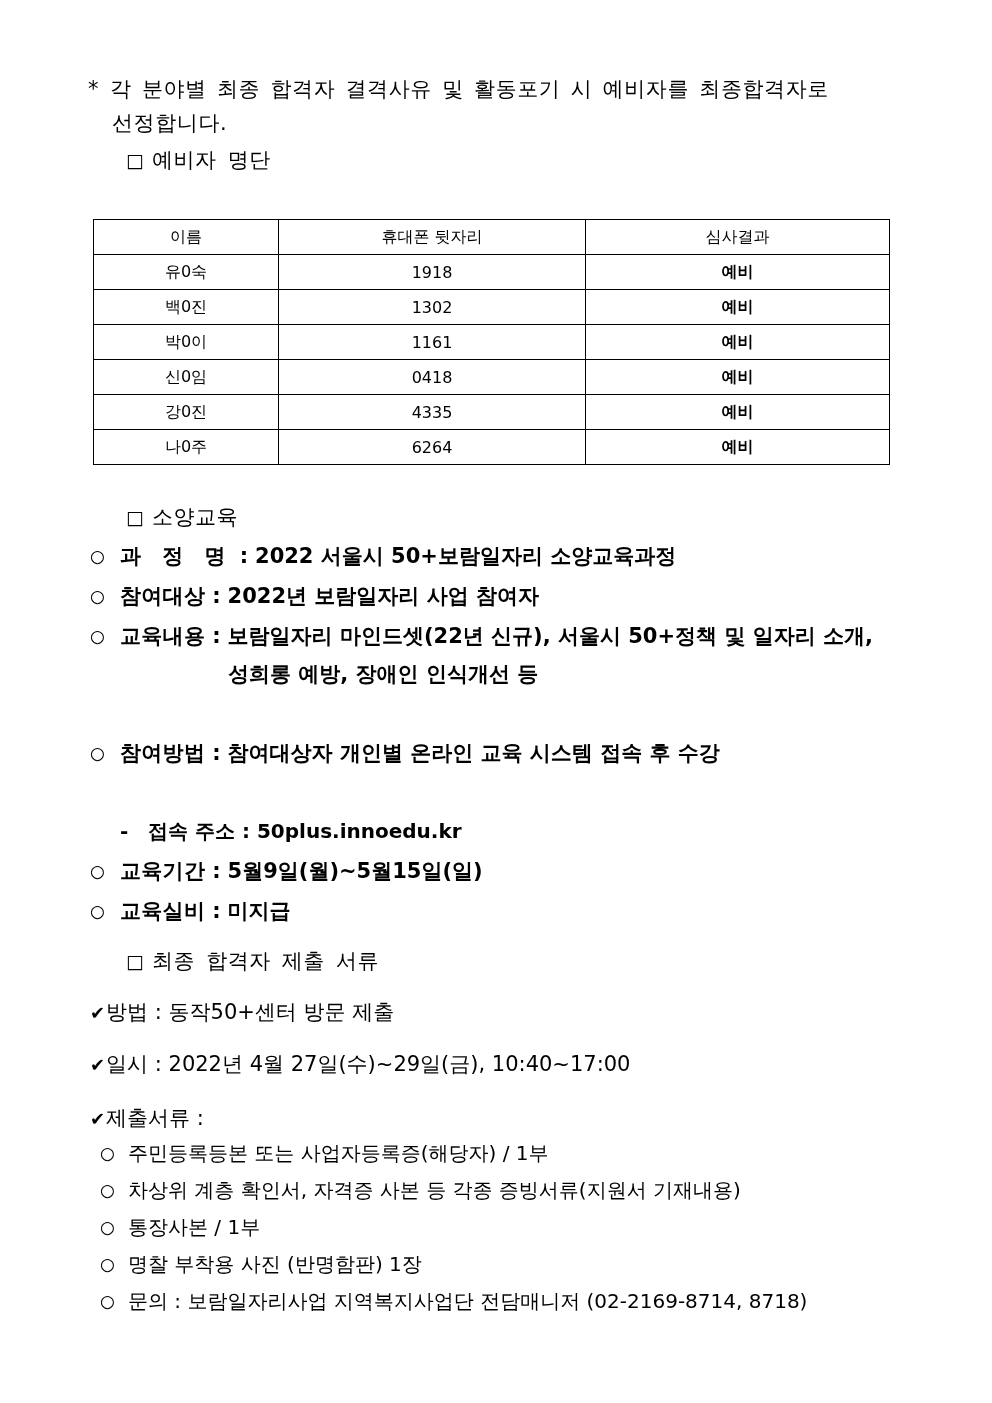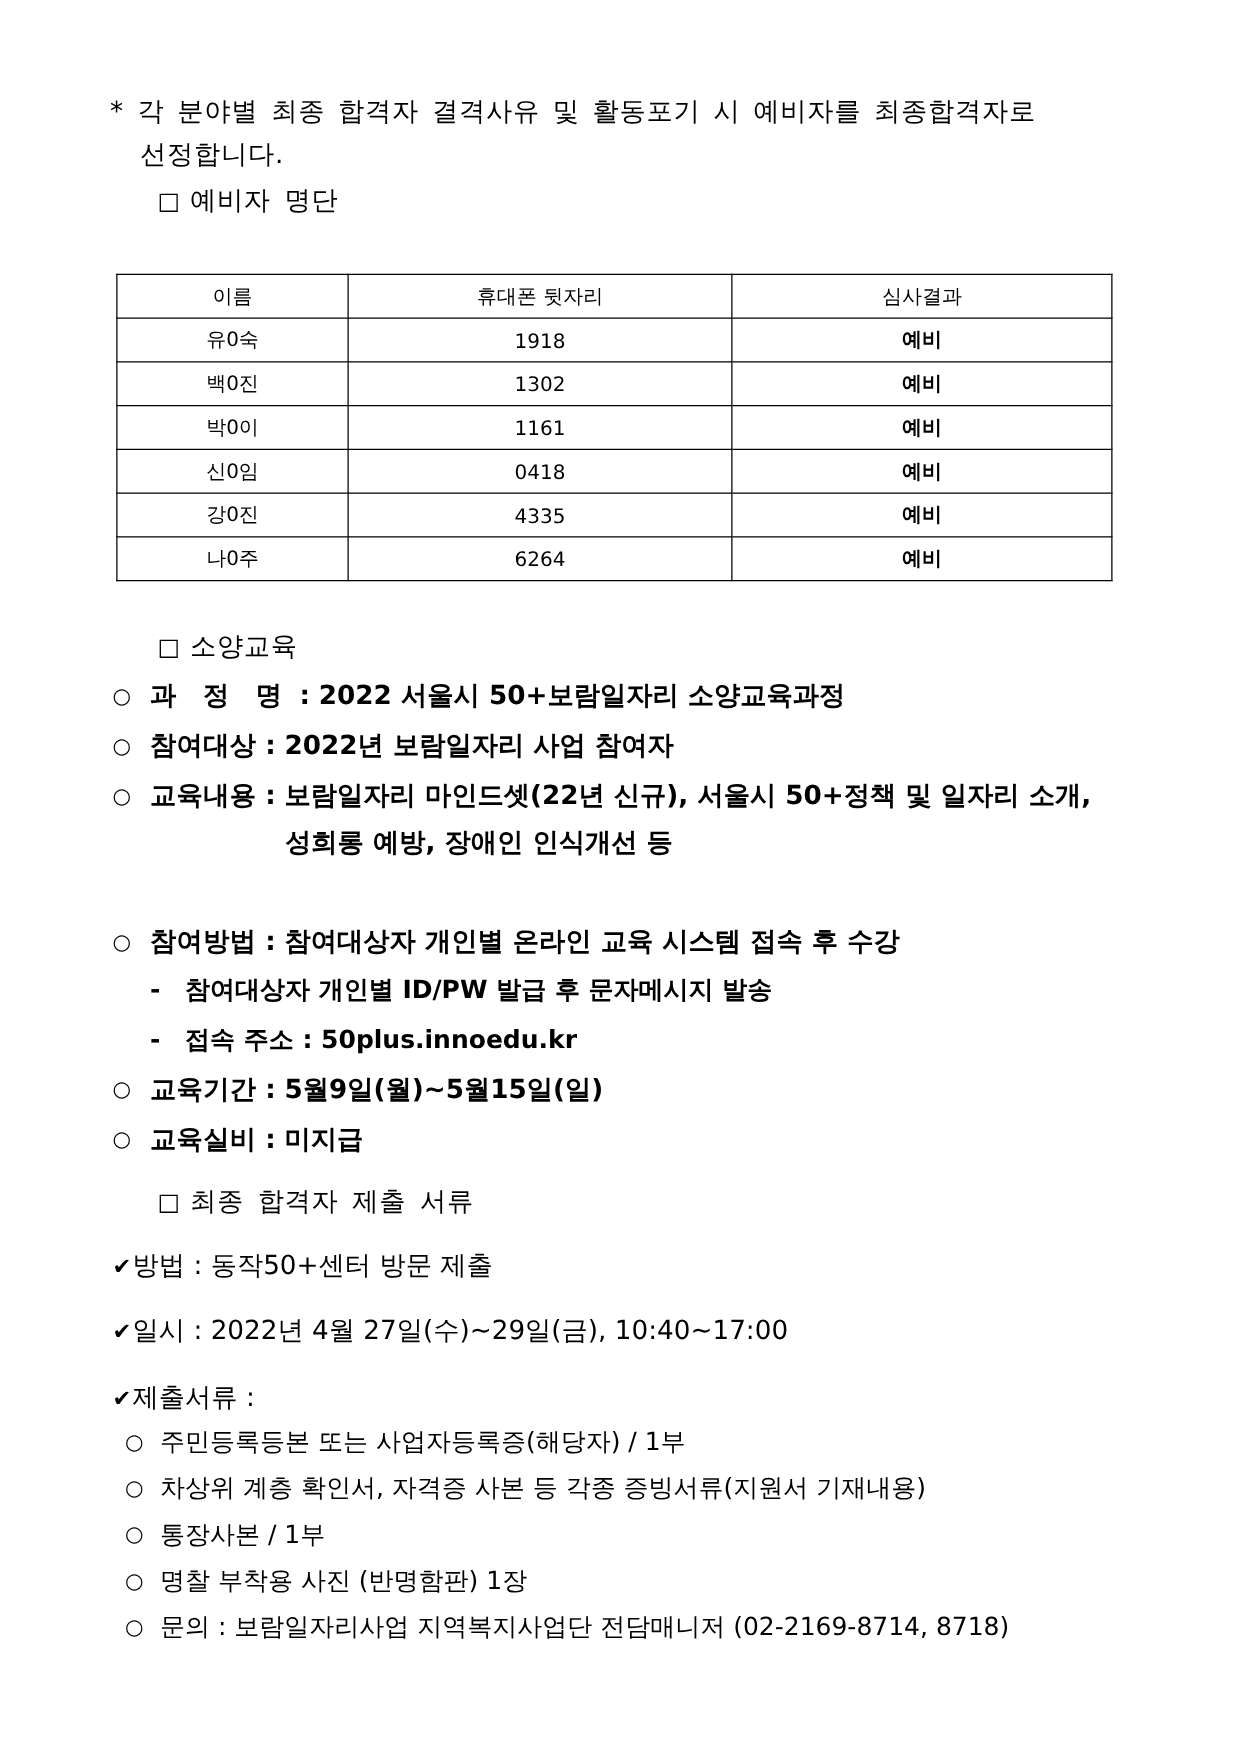--- a/index.html
+++ b/index.html
@@ -250,23 +250,20 @@
     <span class="bul">○</span><span class="lbl">교육내용</span><span class="sep">:</span><span class="val">보람일자리 마인드셋(22년 신규), 서울시 50+정책 및 일자리 소개,</span>
   </div>
 
   <div class="cont-line" style="top:660px">성희롱 예방, 장애인 인식개선 등</div>
 
 
   <div class="bline" style="top:739px">
     <span class="bul">○</span><span class="lbl">참여방법</span><span class="sep">:</span><span class="val">참여대상자 개인별 온라인 교육 시스템 접속 후 수강</span>
   </div>
 
-  <div class="dline" style="top:777px">
-    <span class="dash">-</span><span>참여대상자 개인별 ID/PW 발급 후 문자메시지 발송</span>
-  </div>
 
   <div class="dline" style="top:817px">
     <span class="dash">-</span><span>접속 주소 : 50plus.innoedu.kr</span>
   </div>
 
   <div class="bline" style="top:857px">
     <span class="bul">○</span><span class="lbl">교육기간</span><span class="sep">:</span><span class="val">5월9일(월)~5월15일(일)</span>
   </div>
 
   <div class="bline" style="top:897px">

